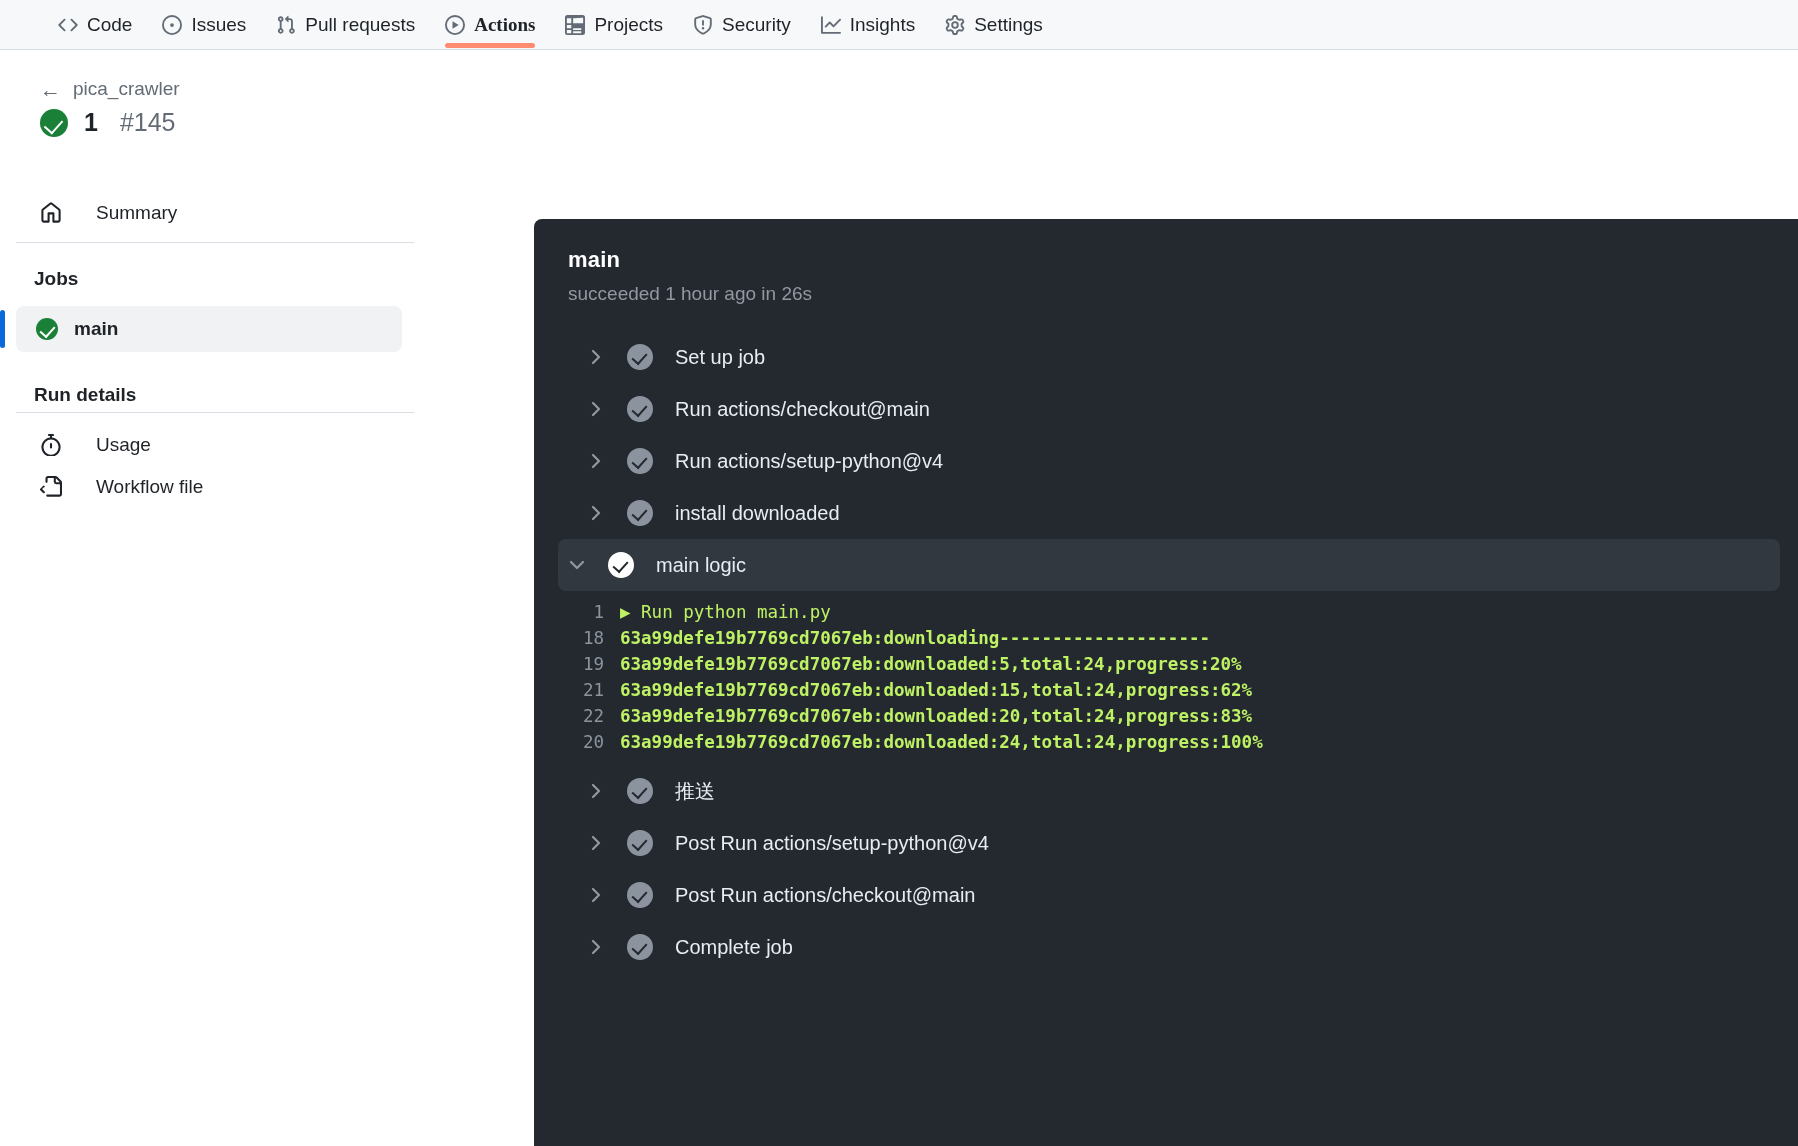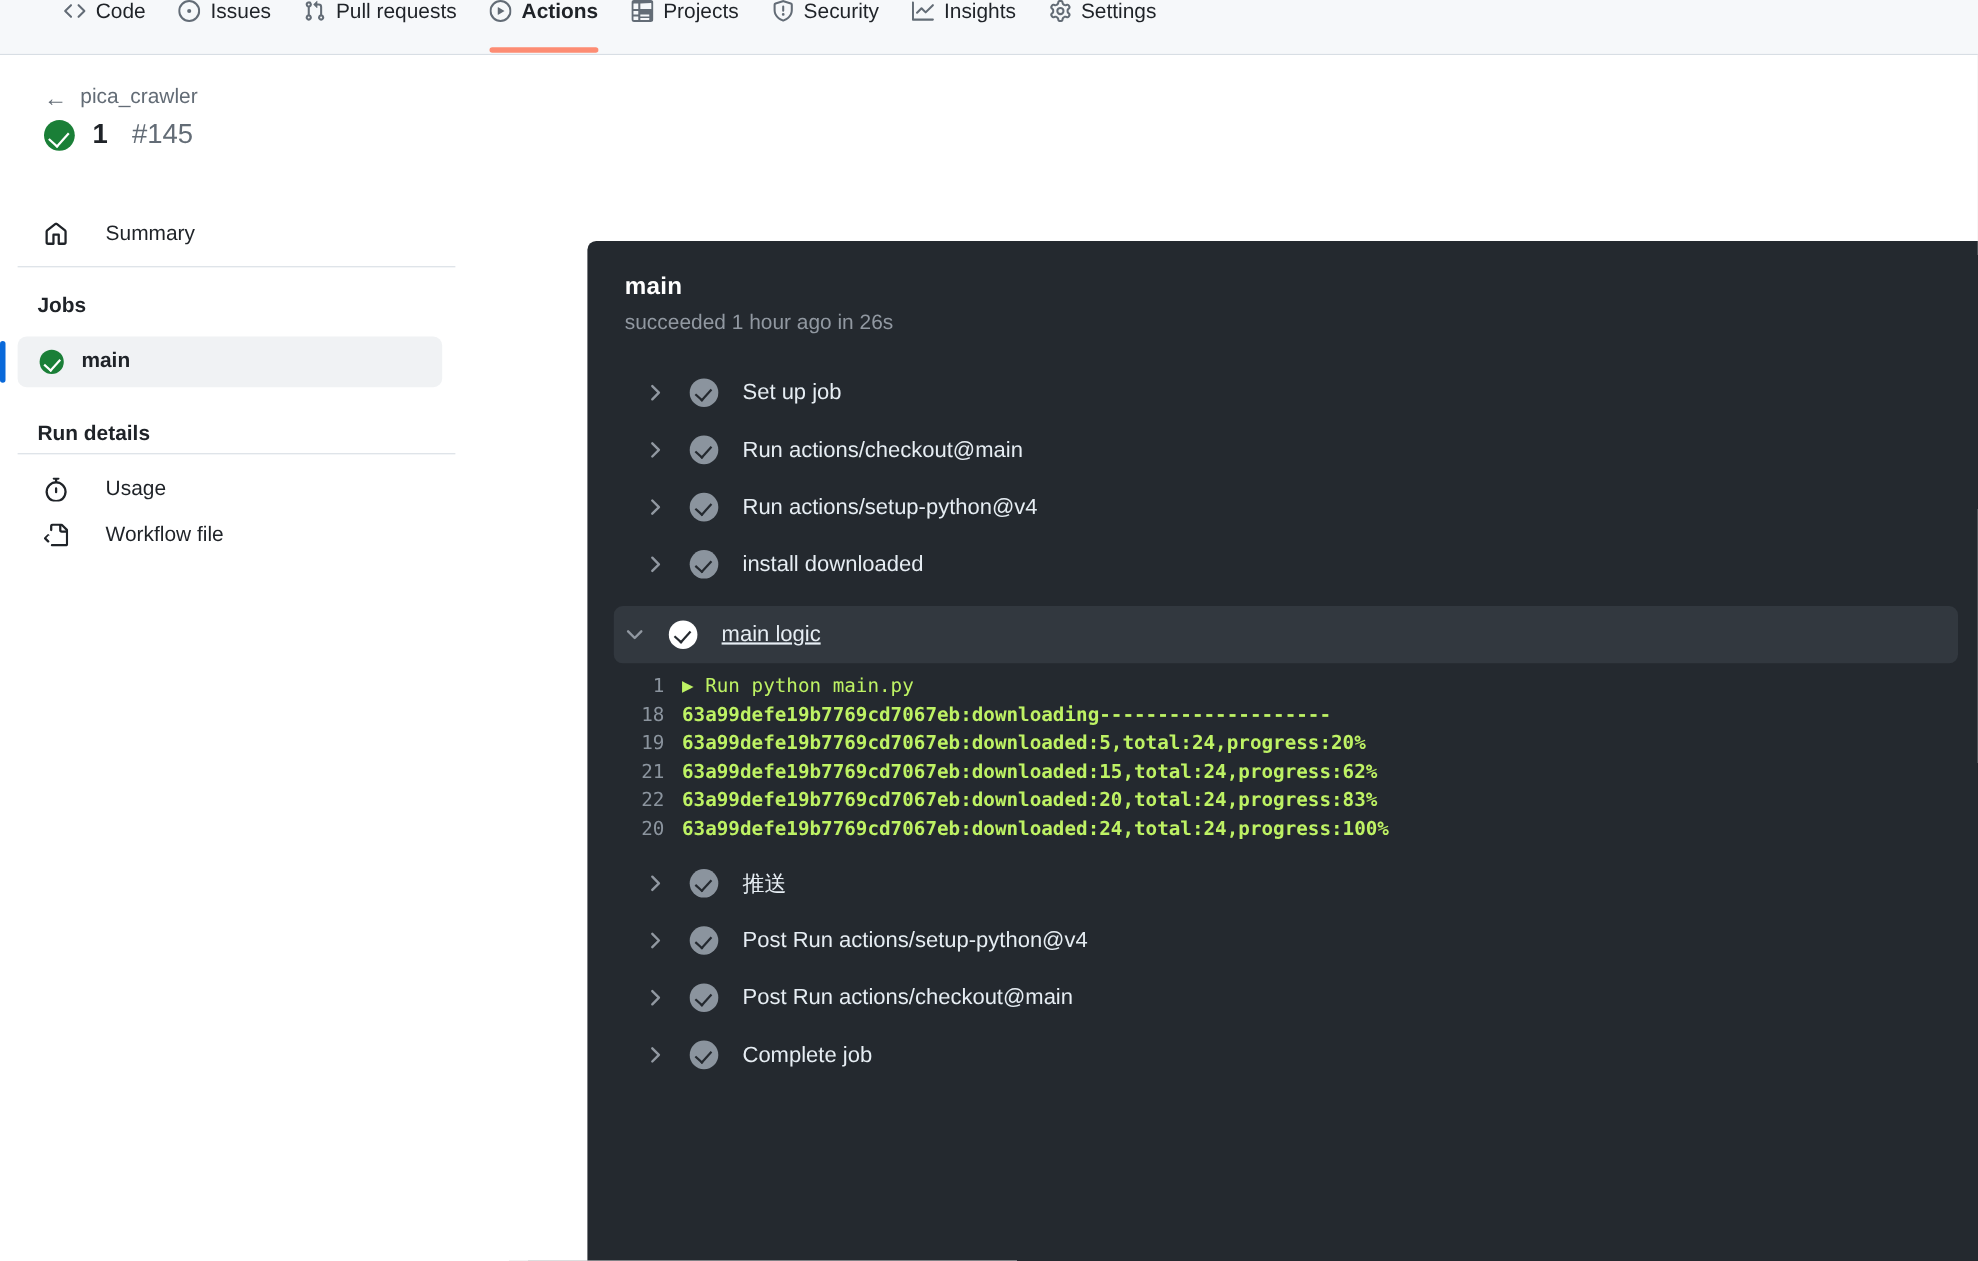--- a/index.html
+++ b/index.html
@@ -18,31 +18,31 @@
     width: 1798px; height: 50px;
     background: #f6f8fa;
     border-bottom: 1px solid #d8dee4;
     display: flex;
     align-items: center;
     padding-left: 58px;
     gap: 30px;
   }
   .nav-item {
     display: flex;
-    align-items: flex-start;
+    align-items: center;
     gap: 9px;
     height: 50px;
     position: relative;
     font-size: 19px;
     color: #1F2328;
     white-space: nowrap;
     cursor: pointer;
   }
   .nav-item .nav-label { font-size: 19px; }
-  .nav-item.active .nav-label { font-weight: bold; }
+  .nav-item.active .nav-label { font-weight: bold; font-family: Liberation Serif, serif; }
   .nav-item.active::after {
     content: "";
     position: absolute;
     left: 0; right: 0; bottom: 2px;
     height: 5px;
     background: #fd8c73;
     border-radius: 6px;
   }
   .nav-icon { width: 20px; height: 20px; display: block; color: #636c76; flex: 0 0 20px; }
   .nav-icon svg { display: block; width: 20px; height: 20px; fill: currentColor; }
@@ -168,21 +168,21 @@
     font-size: 19px; color: #9198a1; margin-top: 10px;
   }
   #steps { margin-top: 26px; }
   .step-row {
     display: flex; align-items: center;
     height: 52px;
     padding-left: 53px;
     gap: 22px;
     cursor: pointer;
   }
-  .step-row.expanded { background: #32383f; border-radius: 8px; margin: 12px 18px 0 24px; padding-left: 10px; text-decoration: underline; }
+  .step-row.expanded { background: #32383f; border-radius: 8px; margin: 0 18px 0 24px; padding-left: 10px; }
   .chevron {
     width: 18px; flex: 0 0 18px;
     color: #9198a1; font-size: 0; position: relative; height: 18px;
   }
   .chevron svg { display: block; width: 18px; height: 18px; fill: none; stroke: currentColor; stroke-width: 2.2; stroke-linecap: round; stroke-linejoin: round; }
   .step-check {
     width: 26px; height: 26px; border-radius: 50%;
     background: #8b949e; position: relative; flex: 0 0 26px;
   }
   .step-check::after {

